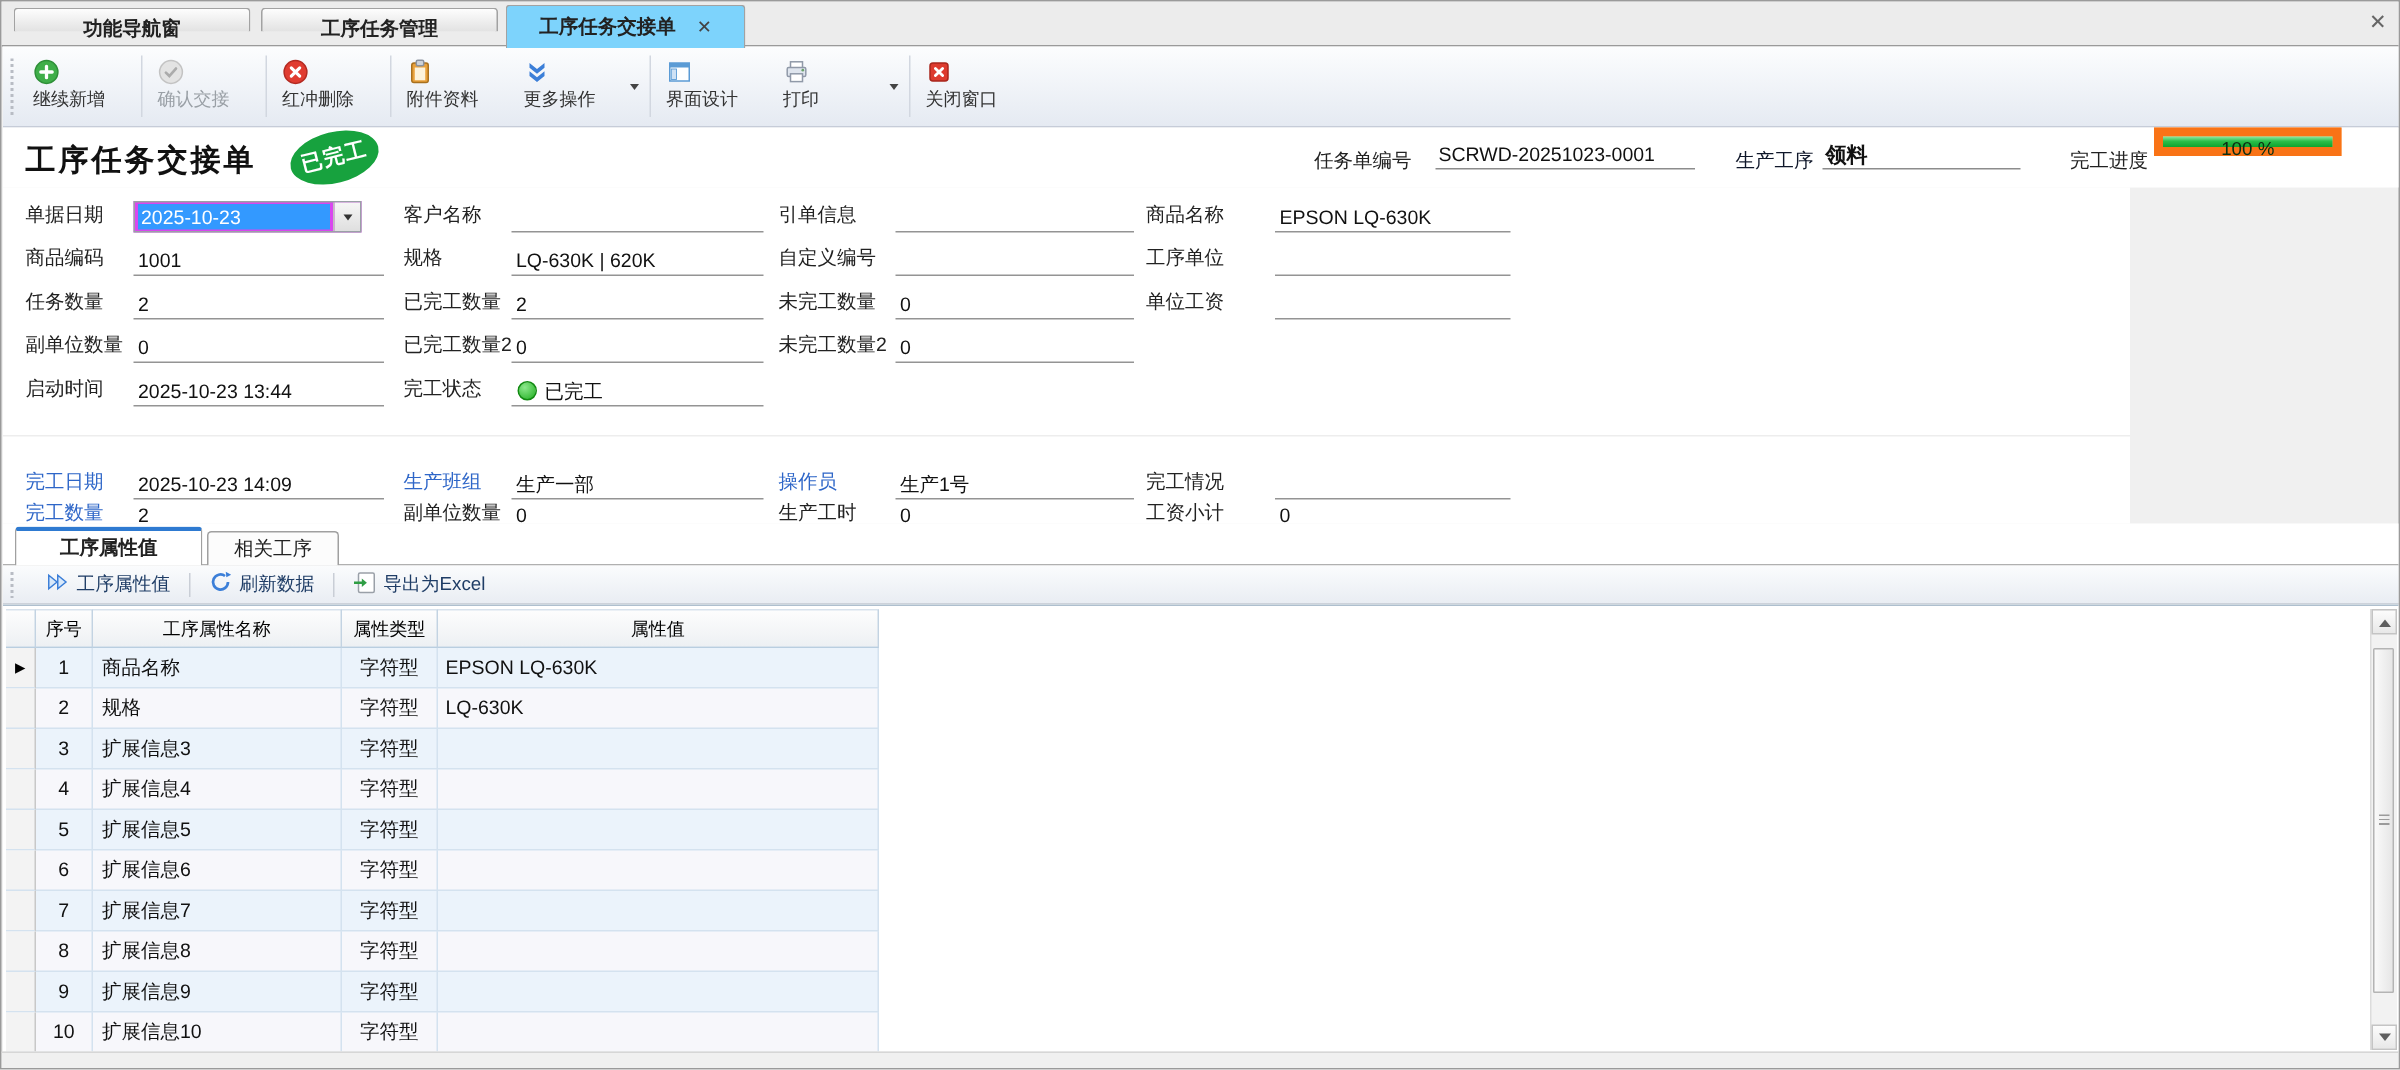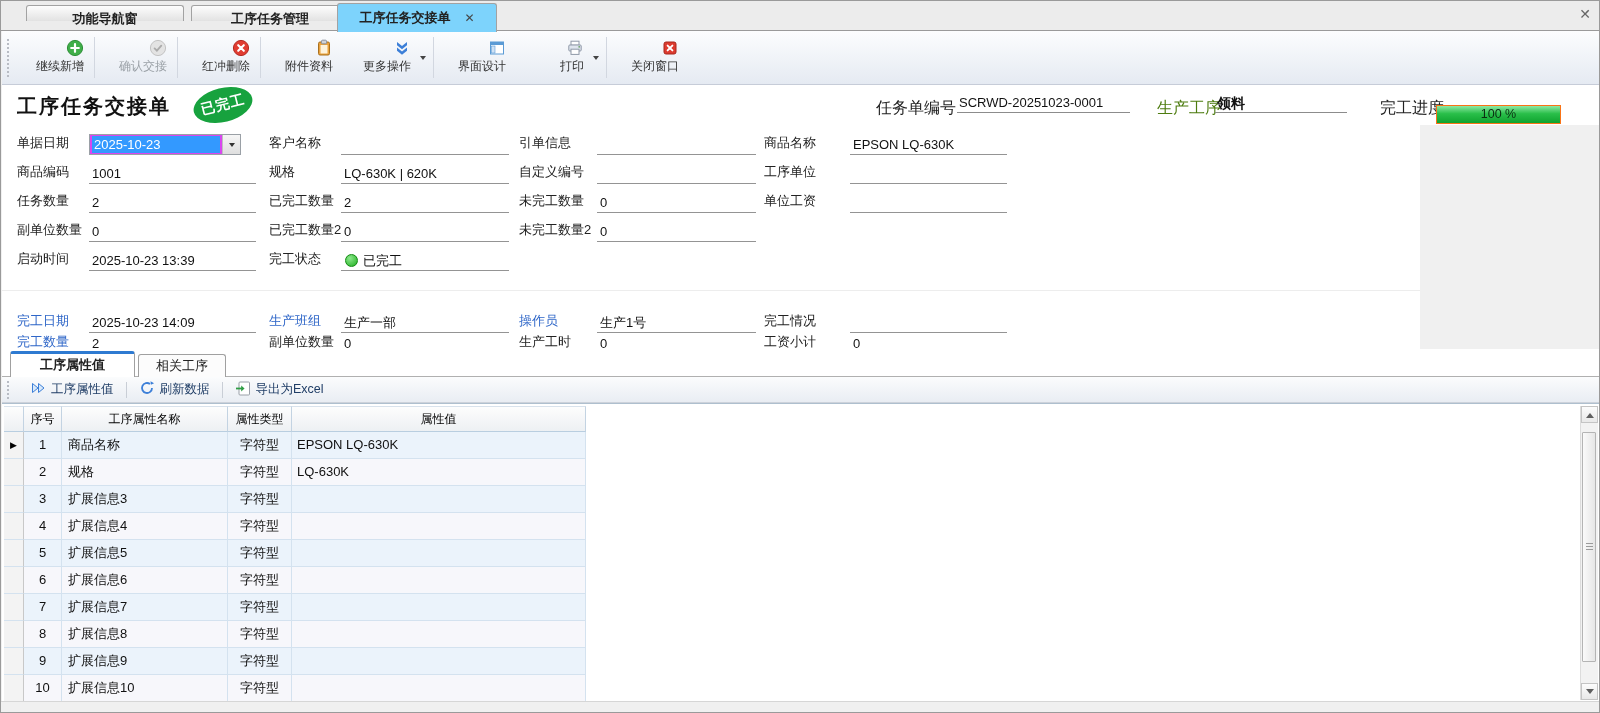--- a/index.html
+++ b/index.html
@@ -2,45 +2,45 @@
 <html><head>
 <meta charset="utf-8">
 <style>
   html,body{margin:0;padding:0;background:#d6d6d6;font-family:"Liberation Sans","DejaVu Sans",sans-serif;}
   .window{position:relative;width:1600px;height:713px;background:#f0f0f0;border:1px solid #9a9a9a;box-sizing:border-box;overflow:hidden;}
 
   
   .tabstrip{position:absolute;left:0;top:0;width:1600px;height:30px;background:#ececec;border-bottom:1px solid #9a9a9a;box-sizing:border-box;}
   .tab{position:absolute;box-sizing:border-box;text-align:center;font-size:13px;font-weight:bold;color:#222;
        border:1px solid #a2a2a2;border-bottom:none;border-radius:3px 3px 0 0;cursor:default;}
-  .tab.inactive{top:4px;height:16px;line-height:25px;background:linear-gradient(#fdfdfd,#e2e2e2);margin-left:17px;}
+  .tab.inactive{top:4px;height:16px;line-height:25px;background:linear-gradient(#fdfdfd,#e2e2e2);}
   .tab.active{top:2px;height:29px;line-height:27px;background:#7dd3fc;z-index:3;}
   .tabclose{display:inline-block;margin-left:14px;color:#444;font-weight:normal;font-size:12px;}
   .winclose{position:absolute;right:10px;top:5px;font-size:14px;color:#666;}
 
   
   .toolbar{position:absolute;left:1px;top:30px;width:1598px;height:54px;background:linear-gradient(#fcfdfe,#e5eaf2);border-bottom:1px solid #c6ccd8;box-sizing:border-box;display:flex;align-items:stretch;padding-left:12px;}
   .tgrip{position:absolute;left:5px;top:8px;width:2px;height:38px;background:repeating-linear-gradient(#b8bcc4 0 2px,transparent 2px 4px);}
-  .tbtn{display:flex;flex-direction:column;align-items:flex-end;justify-content:center;min-width:62px;padding:2px 8px 3px;gap:1px;cursor:default;}
+  .tbtn{display:flex;flex-direction:column;align-items:flex-start;justify-content:center;min-width:62px;padding:2px 8px 3px;gap:1px;cursor:default;}
   .tbtn .tlabel{font-size:12px;color:#333;white-space:nowrap;}
   .tbtn.disabled .tlabel{color:#9aa0a6;}
   .tsep{width:1px;background:#d2d7e0;margin:6px 2px;}
   .tarrow{display:flex;align-items:center;padding:0 5px 0 1px;}
   .tri-down{width:0;height:0;border:3.5px solid transparent;border-top:4.5px solid #444;margin-top:4px;}
   .ticon svg{display:block;}
 
   
   .docheader{position:absolute;left:1px;top:84px;width:1598px;height:40px;background:#fff;}
   .doc-title{position:absolute;left:15px;top:8px;font-size:20px;font-weight:bold;color:#111;letter-spacing:2px;}
   .stamp{position:absolute;left:191px;top:3px;width:60px;height:34px;background:#17a23e;border-radius:50%;transform:rotate(-14deg);color:#fff;font-size:14px;font-weight:bold;display:flex;align-items:center;justify-content:center;letter-spacing:1px;}
-  .hlabel{position:absolute;top:13px;font-size:16px;color:#222;}
-  .hlabel.blu{color:#4d7c0f;}
+  .hlabel{position:absolute;top:13px;font-size:13px;color:#222;}
+  .hlabel.blu{color:#0f172a;}
   .hval{position:absolute;top:8px;height:20px;line-height:20px;font-size:13px;color:#111;border-bottom:1px solid #8c8c8c;padding:0 2px;box-sizing:border-box;}
   .hval.bold{font-weight:bold;font-size:14px;}
-  .progress{position:absolute;left:1434px;top:20px;width:125px;height:19px;border:1px solid #f97316;background:#fdba74;box-sizing:border-box;}
+  .progress{position:absolute;left:1434px;top:0;width:125px;height:19px;border:6px solid #f97316;background:#fdba74;box-sizing:border-box;}
   .progress .fill{position:absolute;left:0;top:0;bottom:0;width:100%;background:linear-gradient(#8ee8a4,#2abf4a 45%,#0fa32f);}
   .progress .ptext{position:absolute;left:0;right:0;top:0;bottom:0;text-align:center;line-height:17px;font-size:12.5px;color:#0b2e12;}
 
   
   .formarea{position:absolute;left:1px;top:124px;width:1418px;height:224px;background:#fff;}
   .sectline{position:absolute;left:0;top:165px;width:100%;height:1px;background:#ededed;}
   .field{position:absolute;display:flex;align-items:flex-end;height:24px;font-size:13px;}
   .flabel{display:inline-block;color:#222;padding-bottom:3px;white-space:nowrap;}
   .flabel.blu{color:#2e66c8;}
   .fval{display:inline-block;border-bottom:1px solid #949494;height:20px;line-height:19px;color:#111;padding:0 3px 1px;box-sizing:border-box;white-space:nowrap;overflow:hidden;}
@@ -292,21 +292,21 @@
       <span class="flabel">已完工数量2</span>
       <span class="fval">0</span>
     </div>
     <div class="field r4 c3">
       <span class="flabel">未完工数量2</span>
       <span class="fval">0</span>
     </div>
 
     <div class="field r5 c1">
       <span class="flabel">启动时间</span>
-      <span class="fval">2025-10-23 13:39</span>
+      <span class="fval">2025-10-23 13:44</span>
     </div>
     <div class="field r5 c2">
       <span class="flabel">完工状态</span>
       <span class="fval"><span class="statusdot"></span><span>已完工</span></span>
     </div>
 
     <div class="field r6 c1">
       <span class="flabel blu">完工日期</span>
       <span class="fval">2025-10-23 14:09</span>
     </div>

